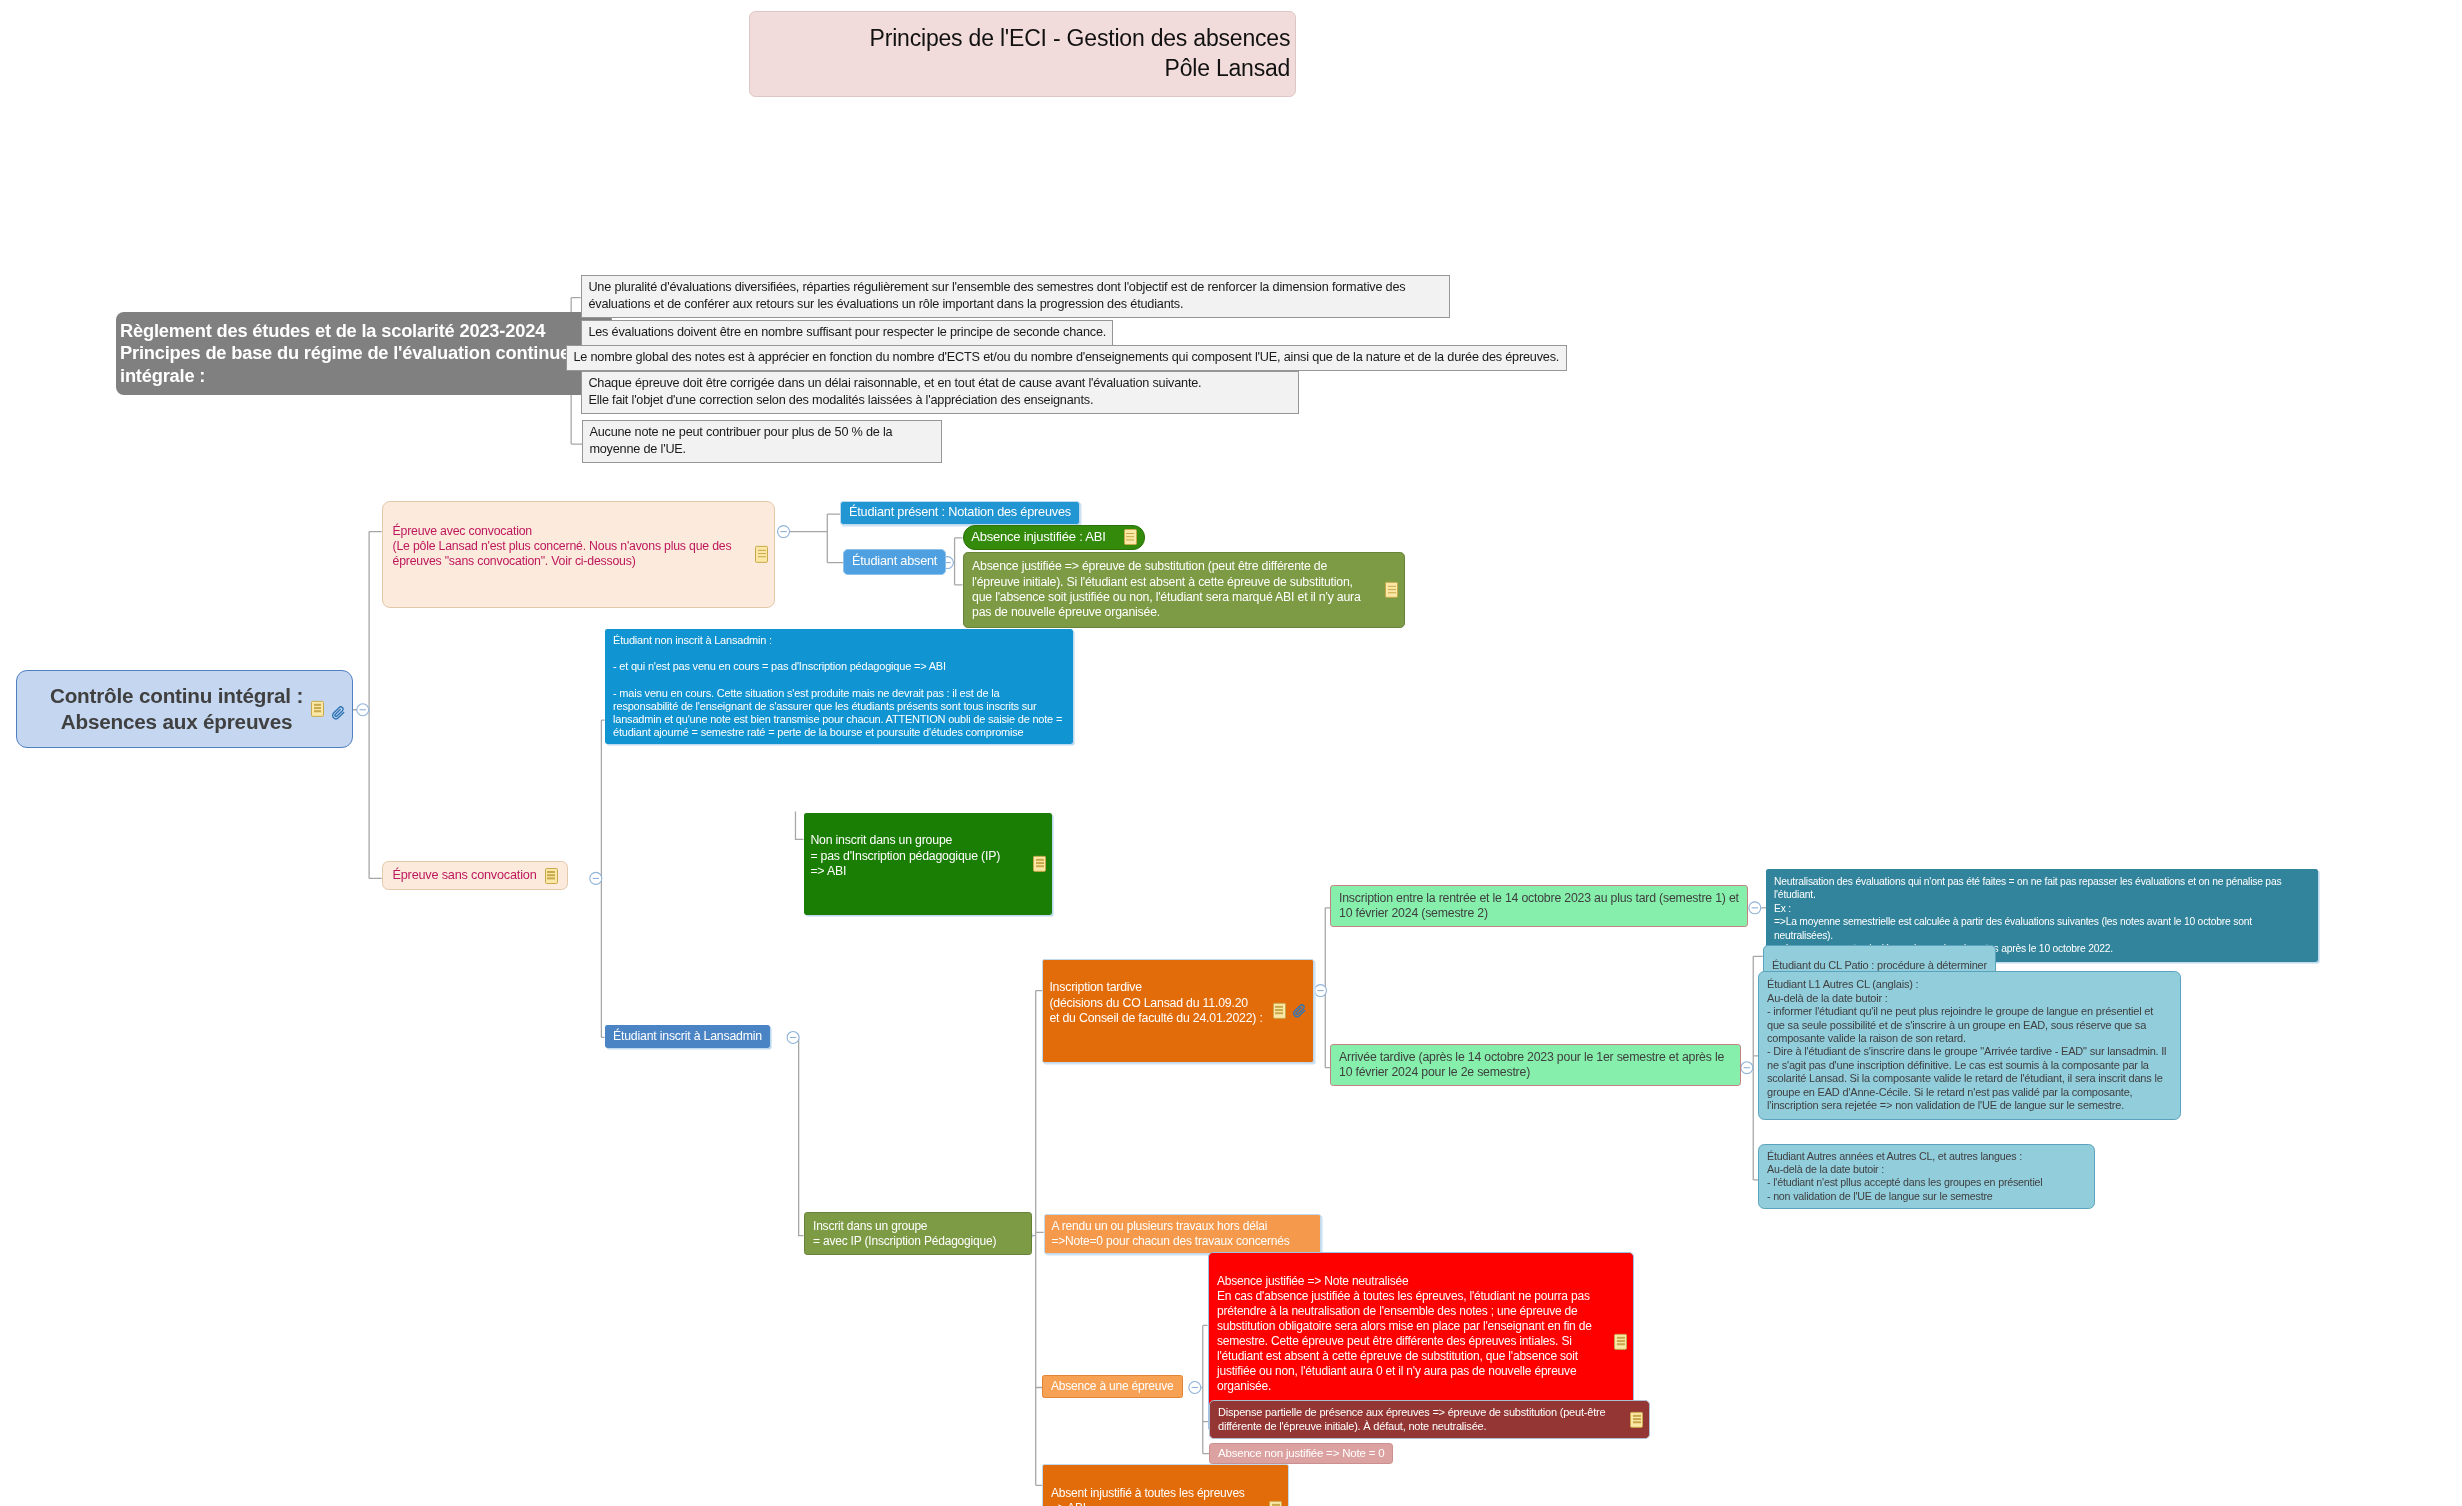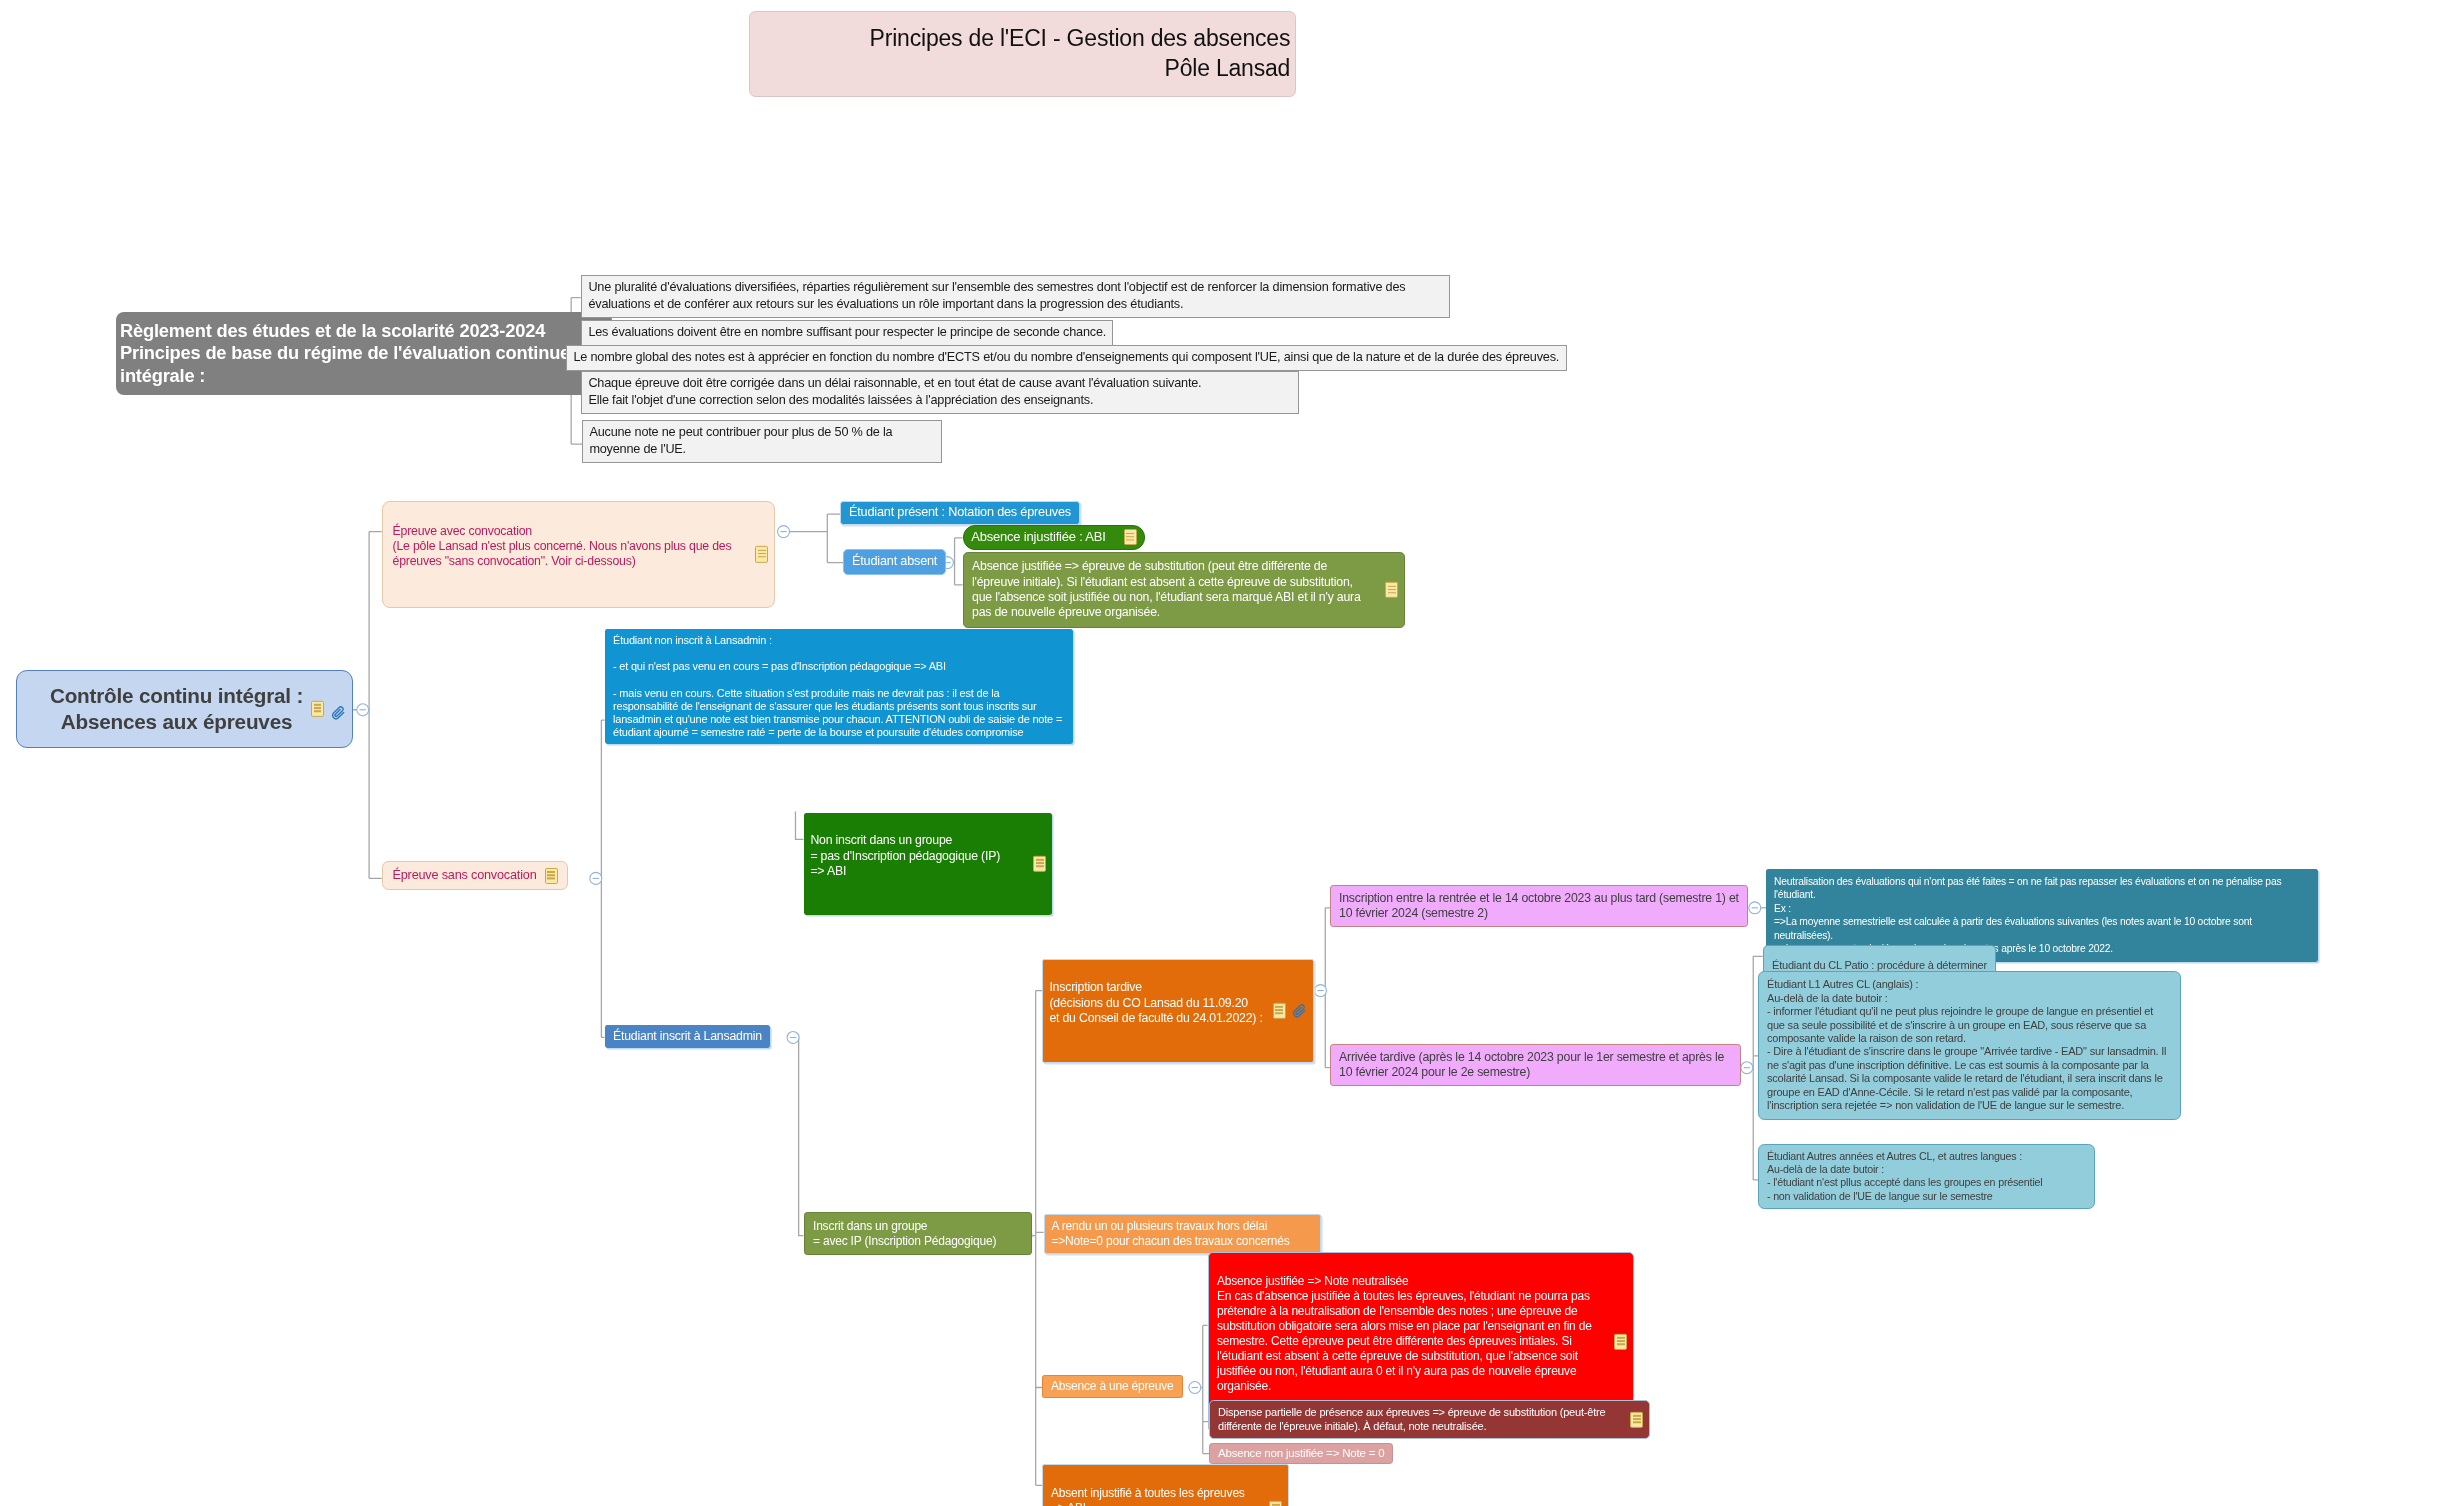--- a/index.html
+++ b/index.html
@@ -36,21 +36,21 @@
   .abs-jus{left:963px;top:552px;width:442px;background:#7D9B44;border:0.8px solid #66813A;color:#fff;
         font-size:12.3px;padding:6.4px 29px 6.4px 8px;border-radius:4.8px;white-space:normal;}
   .bluebox{left:605px;top:629px;width:468px;background:#1095D2;color:#fff;font-size:11px;
         line-height:1.2;padding:4.8px 8px;border-radius:2.4px;box-shadow:1.6px 1.6px 0 #BFD9EE;}
   .noninsgrp{left:804px;top:813px;width:248px;background:#1B7E04;color:#fff;font-size:12.3px;
         padding:4.8px 24px 4.8px 6.4px;border-radius:2.4px;box-shadow:1.6px 1.6px 0 #BFD9EE;}
   .et-inscrit{left:605px;top:1025px;background:#4B84C4;color:#fff;font-size:12.3px;padding:4px 8px;
         border-radius:2.4px;box-shadow:1.6px 1.6px 0 #BFD9EE;}
   .teal{left:1766px;top:869px;width:552px;background:#31849B;color:#fff;font-size:10.3px;
         line-height:1.32;letter-spacing:-0.2px;padding:5.6px 8px;border-radius:2.4px;box-shadow:1.6px 1.6px 0 #BFD9EE;}
-  .pinkbox{background:#f0abfc;color:#3F3F3F;border:0.8px solid #C58280;border-radius:3.2px;white-space:normal;}
+  .pinkbox{background:#86efac;color:#3F3F3F;border:0.8px solid #C58280;border-radius:3.2px;white-space:normal;}
   .insc-entre{left:1330px;top:885px;width:418px;font-size:12.3px;padding:4.8px 8px;}
   .arr-tard{left:1330px;top:1044px;width:411px;font-size:12.3px;padding:4.8px 8px;}
   .lblue{background:#92CDDC;border:1.2px solid #5BA3BC;border-radius:6.4px;color:#3F3F3F;}
   .clpatio{left:1763px;top:945px;font-size:11px;padding:13px 8px;border-radius:4.8px;}
   .l1autres{left:1758px;top:971px;width:423px;font-size:11px;line-height:1.22;padding:6.4px 8px;}
   .autresan{left:1758px;top:1144px;width:337px;font-size:10.7px;line-height:1.24;padding:4.8px 8px;}
   .insc-tard{left:1042px;top:959px;width:272px;background:#E36C0A;color:#fff;font-size:12.3px;
         padding:4.8px 6.4px;border-radius:2.4px;border:0.8px solid #BFD9EE;box-shadow:1.6px 1.6px 0 #CFE2F1;}
   .inscrit-grp{left:804px;top:1212px;width:228px;background:#7D9B44;border:0.8px solid #66813A;color:#fff;
         font-size:12px;padding:5.6px 8px;border-radius:3.2px;}

